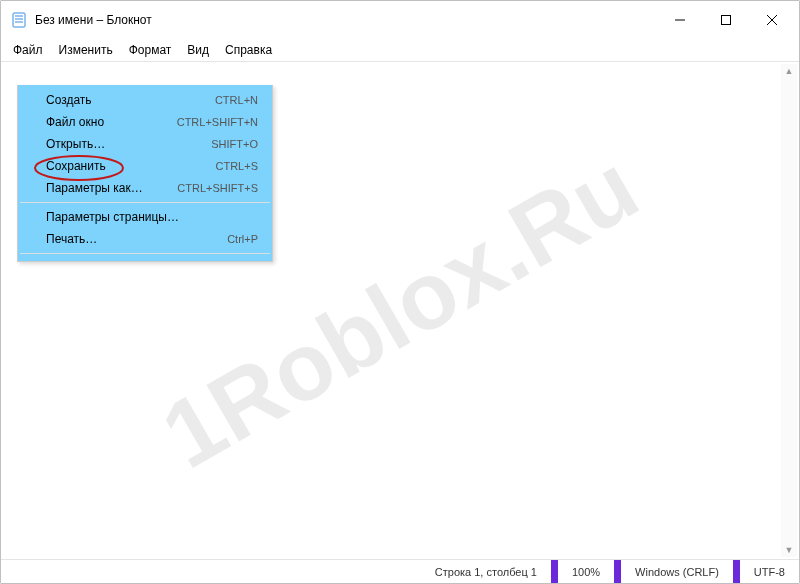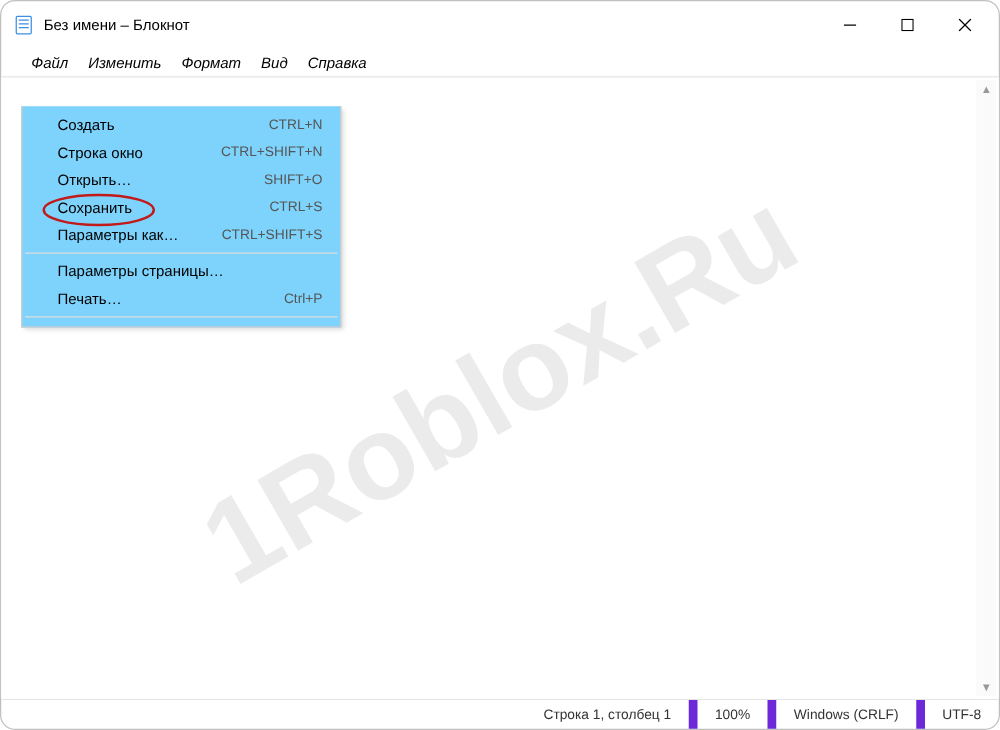--- a/index.html
+++ b/index.html
@@ -1,37 +1,37 @@
 <!DOCTYPE html>
 <html><head>
 <meta charset="utf-8">
 <style>
   * { box-sizing: border-box; margin: 0; padding: 0; font-family: "Segoe UI", Tahoma, sans-serif; }
   html, body { width: 800px; height: 584px; overflow: hidden; }
   .window {
     width: 800px; height: 584px; background: #fff;
-    border: 1px solid #c0c0c0; border-radius: 12px; position: relative;
+    border: 1px solid #c0c0c0; border-radius: 1px; position: relative;
     display: flex; flex-direction: column; text-align: center;
   }
   .titlebar {
     height: 38px; display: flex; align-items: center; padding: 0 4px 0 10px;
   }
   .app-icon {
     width: 16px; height: 16px; margin-right: 8px;
   }
   .title-text { font-size: 12px; color: #000; flex: 0 0 auto; }
   .title-spacer { flex: 1 1 auto; }
   .win-controls { display: flex; }
   .win-btn {
     width: 46px; height: 30px; display: flex; align-items: center; justify-content: center;
     color: #000; font-size: 10px;
   }
   .menubar {
-    height: 22px; display: flex; align-items: center; padding: 0 16px;
-    font-size: 12px; color: #000; font-style: italic;
+    height: 22px; display: flex; align-items: center; padding: 0 4px;
+    font-size: 12px; color: #000;
   }
   .menubar-item { padding: 2px 8px; }
   .content {
     flex: 1 1 auto; position: relative; background: #fff;
     border-top: 1px solid #e5e5e5;
   }
   .dropdown {
     position: absolute; left: 16px; top: 0px;
     width: 256px; background: #7dd3fc;
     border: 1px solid #ccc; border-top: none;
@@ -119,21 +119,21 @@
   <div class="content">
 
     <div class="watermark">1Roblox.Ru</div>
 
     <div class="dropdown">
       <div class="menu-item">
         <span>Создать</span>
         <span>CTRL+N</span>
       </div>
       <div class="menu-item">
-        <span>Строка окно</span>
+        <span>Файл окно</span>
         <span>CTRL+SHIFT+N</span>
       </div>
       <div class="menu-item">
         <span>Открыть…</span>
         <span>SHIFT+O</span>
       </div>
       <div class="menu-item">
         <span>Сохранить</span>
         <span>CTRL+S</span>
       </div>

